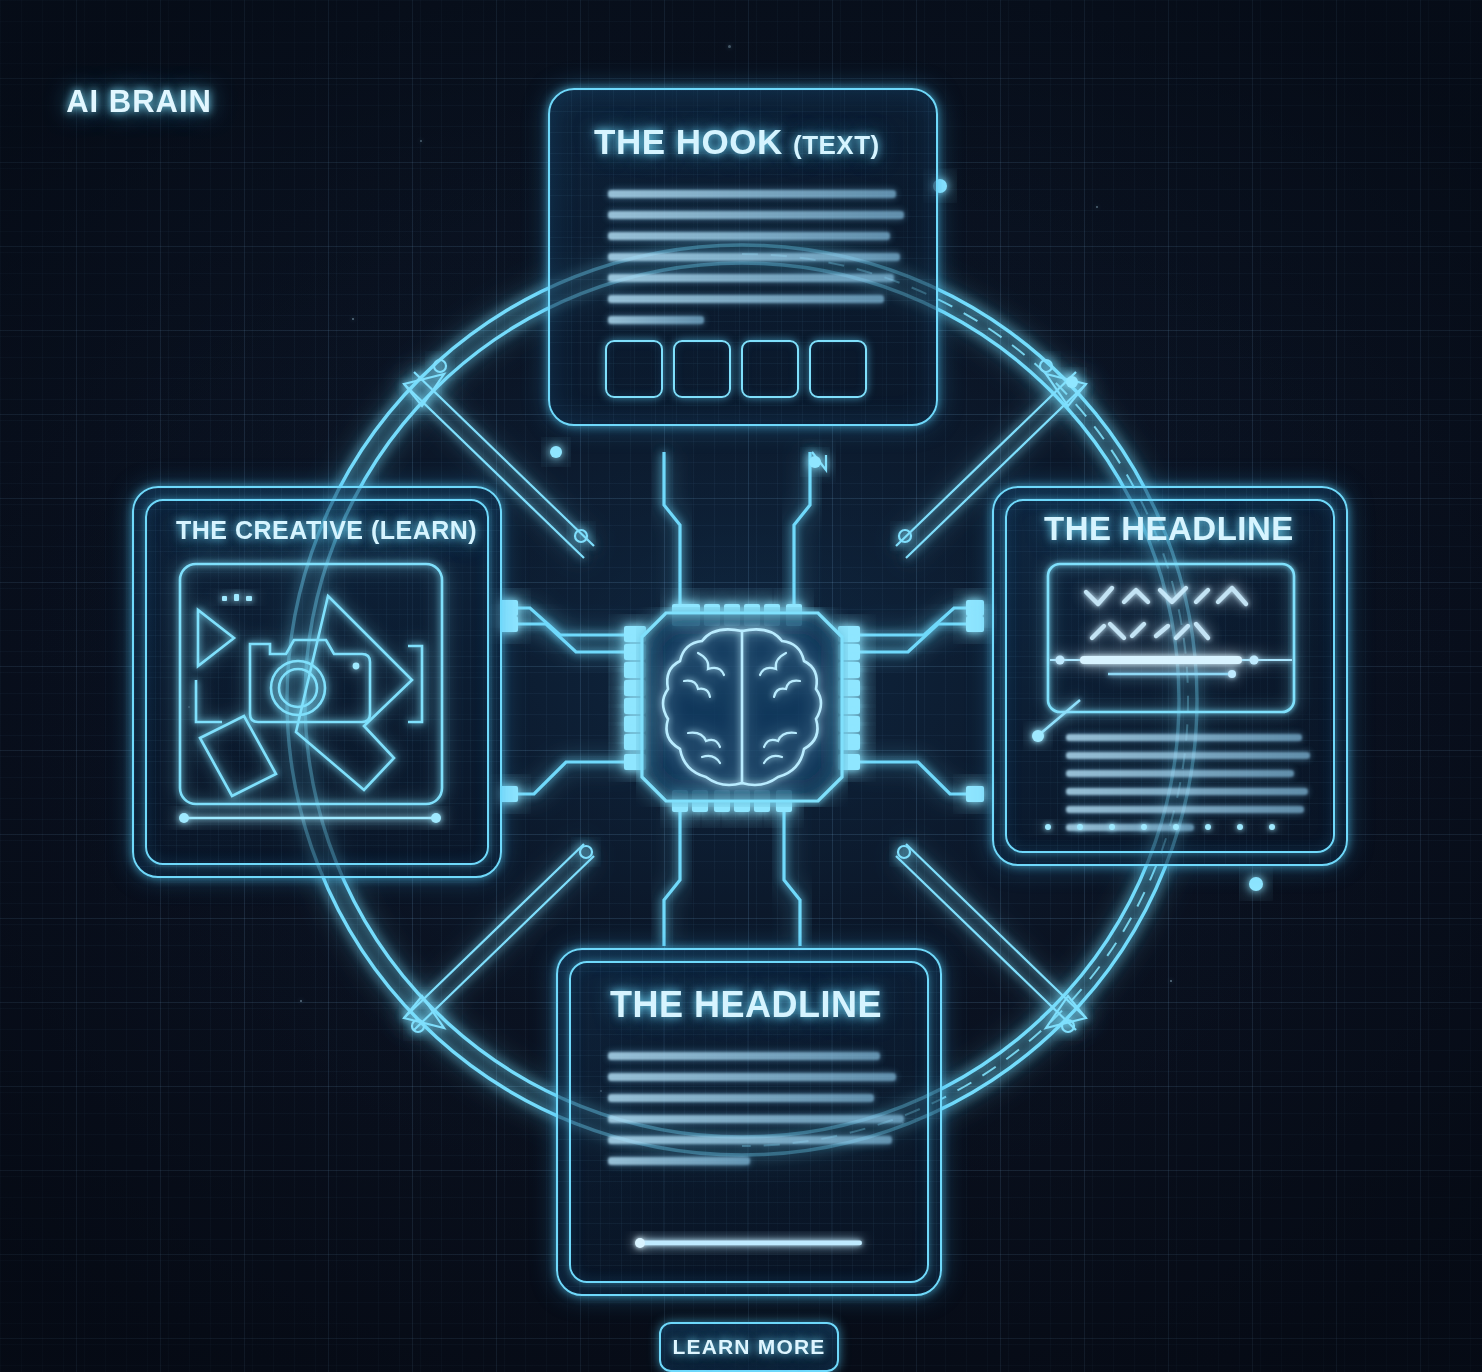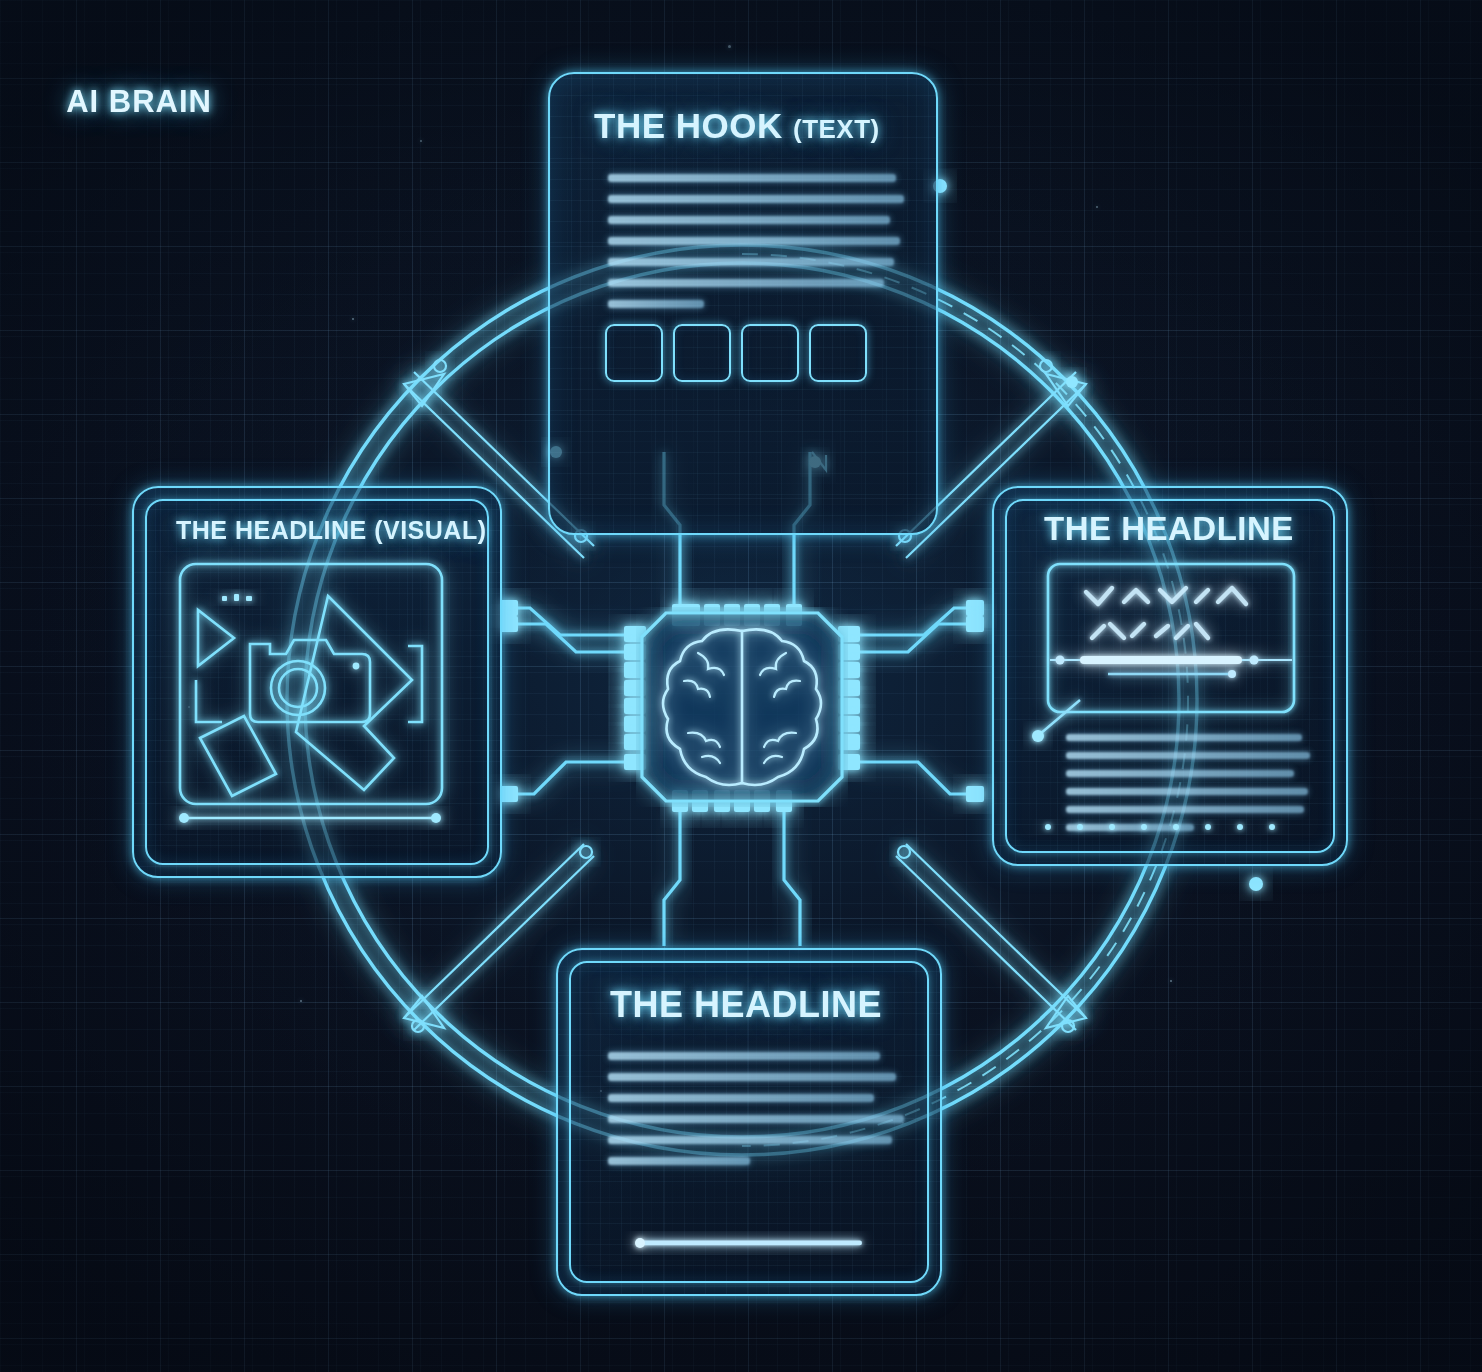--- a/index.html
+++ b/index.html
@@ -313,21 +313,21 @@
     </g>
 
     <g>
       <path class="glow-stroke-thin" d="M286,332 L540,332"></path>
       <path class="glow-stroke-thin" d="M1196,332 L950,332"></path>
       <path class="glow-stroke-thin" d="M300,880 L540,880"></path>
       <path class="glow-stroke-thin" d="M1186,880 L958,880"></path>
     </g>
   </svg>
 
-  <div class="panel" id="panel-top" style="left:548px;top:72px;width:390px;height:463px;">
+  <div class="panel" id="panel-top" style="left:548px;top:88px;width:390px;height:338px;">
     <div class="panel-inner">
       <div class="ptitle" style="position:absolute;left:44px;top:32px;font-size:35px;">
         <span>THE HOOK</span>
         <span class="lite" style="font-size:26px;">(TEXT)</span>
       </div>
 
       <div class="blurb" style="left:58px;top:100px;width:290px;">
         <div class="bline" style="width:288px;"></div>
         <div class="bline" style="width:296px;"></div>
         <div class="bline" style="width:282px;"></div>
@@ -339,21 +339,21 @@
 
       <div class="sq" style="left:55px;top:250px;"></div>
       <div class="sq" style="left:123px;top:250px;"></div>
       <div class="sq" style="left:191px;top:250px;"></div>
       <div class="sq" style="left:259px;top:250px;"></div>
     </div>
   </div>
 
   <div class="panel dbl" id="panel-left" style="left:132px;top:486px;width:370px;height:392px;">
     <div class="panel-inner">
-      <div class="ptitle" style="position:absolute;left:42px;top:28px;font-size:25px;">THE HEADLINE (VISUAL)</div>
+      <div class="ptitle" style="position:absolute;left:42px;top:28px;font-size:25px;">THE CREATIVE (LEARN)</div>
 
       <svg style="position:absolute;left:44px;top:74px;width:282px;height:262px;overflow:visible" viewBox="0 0 282 262">
         <defs>
           <filter id="neon2" x="-70%" y="-70%" width="240%" height="240%">
             <feGaussianBlur stdDeviation="3" result="g1"></feGaussianBlur>
             <feGaussianBlur stdDeviation="8" result="g2"></feGaussianBlur>
             <feMerge>
                 <feMergeNode in="g2"></feMergeNode>
                 <feMergeNode in="g1"></feMergeNode>
                 <feMergeNode in="SourceGraphic"></feMergeNode>
@@ -524,15 +524,16 @@
       <path d="M150,46 Q138,52 140,62 Q128,58 124,68" stroke-width="2.2"></path>
       <path d="M164,74 Q152,72 150,82 Q140,80 138,90" stroke-width="2.2"></path>
       <path d="M52,126 Q66,124 70,134 Q80,130 84,140" stroke-width="2.2"></path>
       <path d="M160,126 Q146,124 142,134 Q132,130 128,140" stroke-width="2.2"></path>
       <path d="M66,150 Q78,146 84,156" stroke-width="2.2"></path>
       <path d="M146,150 Q134,146 128,156" stroke-width="2.2"></path>
     </g>
   </svg>
   <div id="brain-label">AI BRAIN</div>
 
+  <div id="learn-more">LEARN MORE</div>
 
   <div class="vignette"></div>
 </div>
 
 </body></html>

